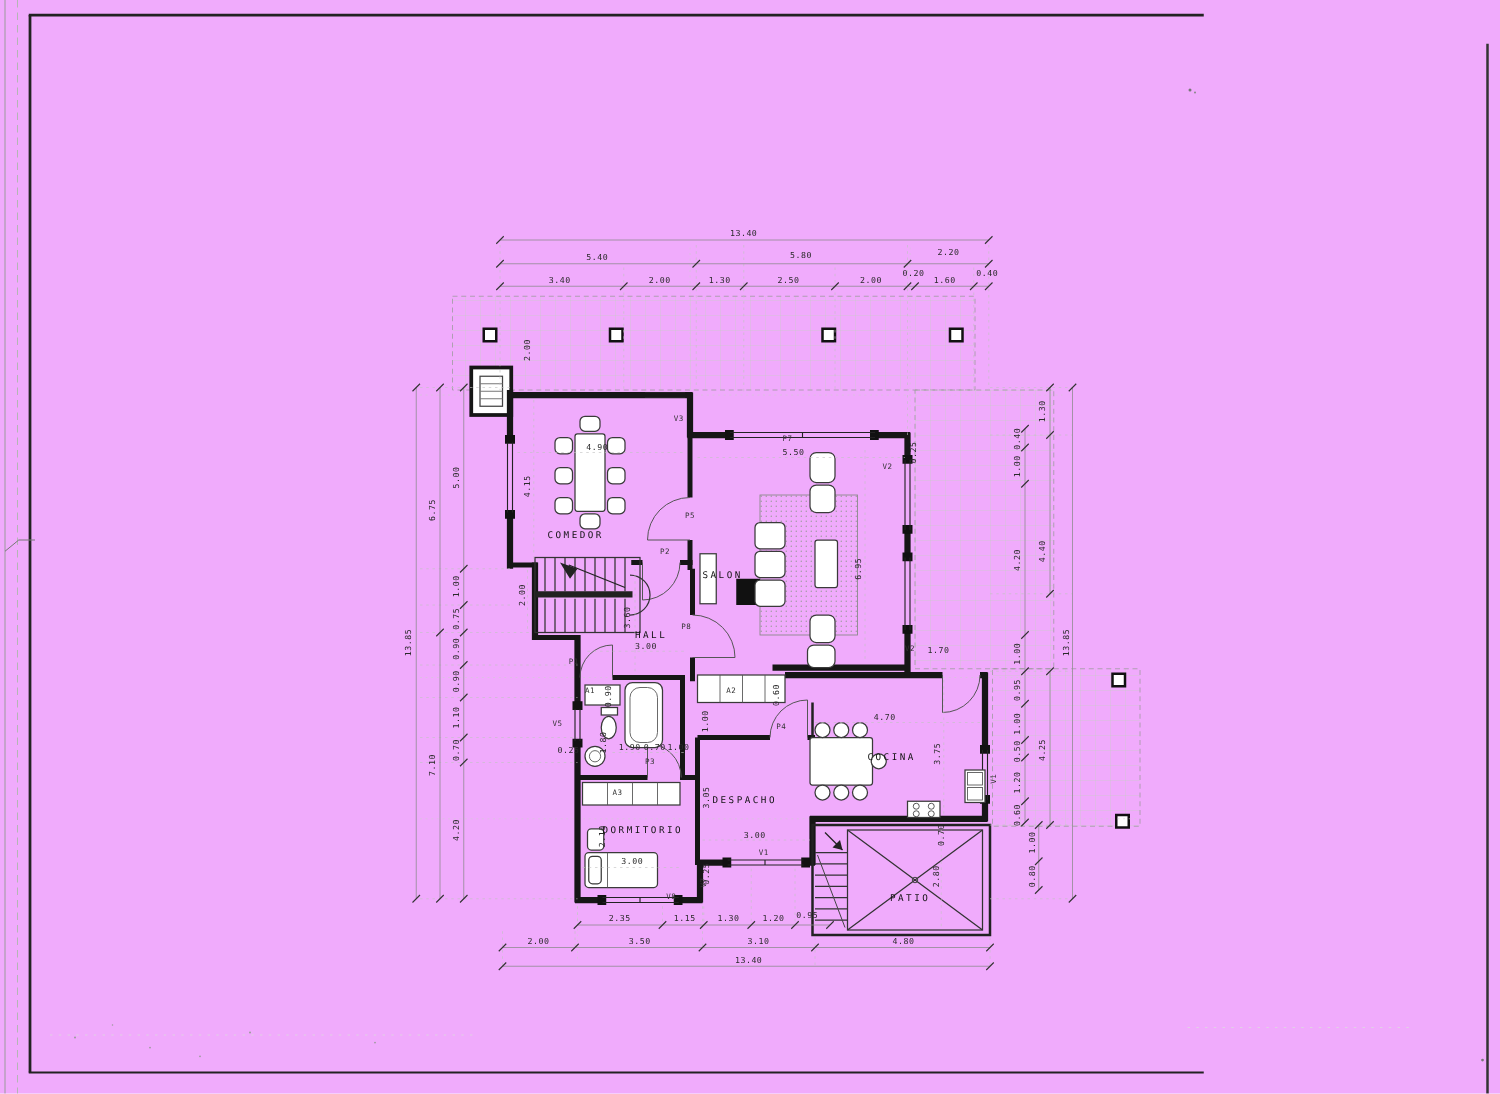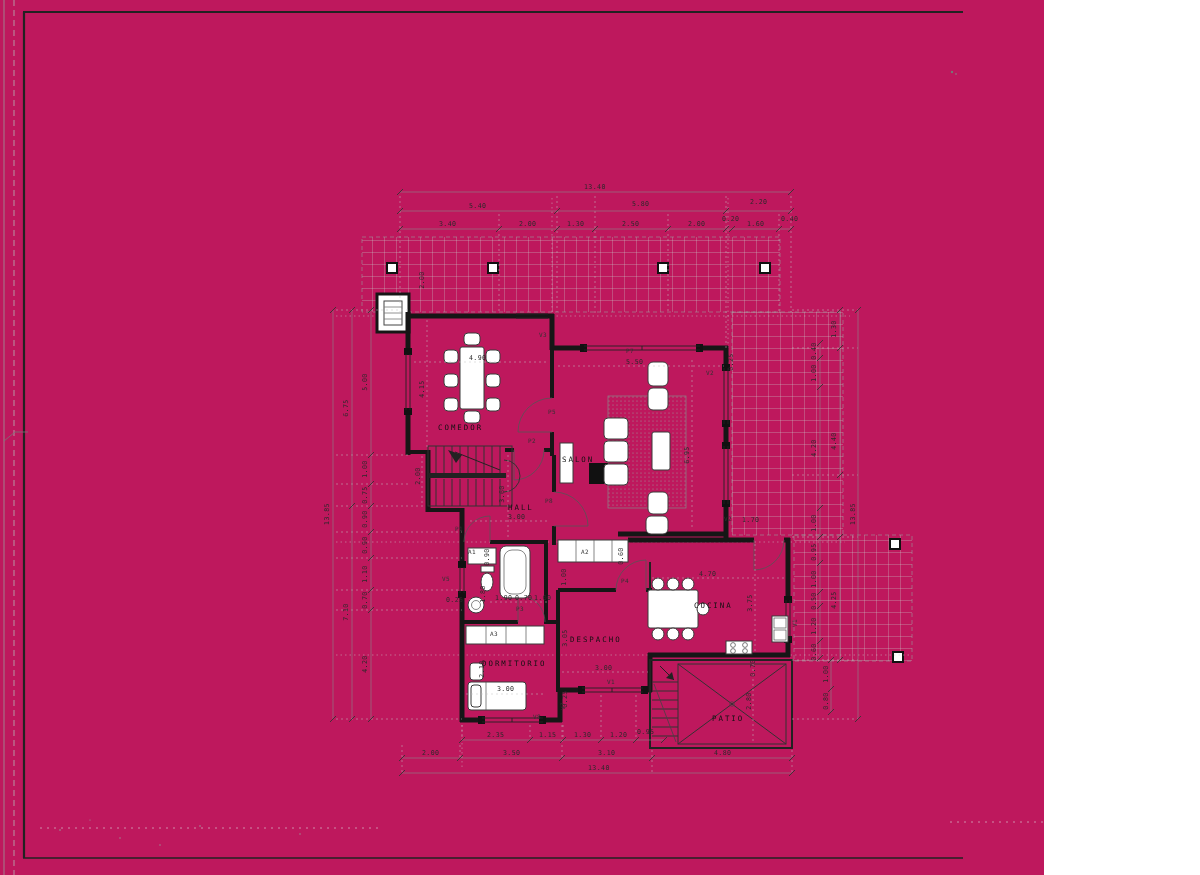--- a/index.html
+++ b/index.html
@@ -1,16 +1,16 @@
 <!DOCTYPE html>
 <html><head>
 <meta charset="utf-8">
 <style>
   html,body{margin:0;padding:0;background:#fff;}
-  .sheet{position:relative;width:1044px;height:875px;background:#be185d;overflow:hidden;
+  .sheet{position:relative;width:1200px;height:875px;background:#f0abfc;overflow:hidden;
          font-family:"DejaVu Sans Mono", monospace;text-align:right;}
   svg text{fill:#1d1d1d;}
   .dimtxt{font-size:6.6px;letter-spacing:.4px;fill:#2a2a2a;}
   .roomtxt{font-size:7.4px;letter-spacing:2px;fill:#111;}
   .optxt{font-size:6px;letter-spacing:.3px;fill:#333;}
   .dl{stroke:#8a8a8a;stroke-width:.6;fill:none;}
   .tk{stroke:#333;stroke-width:.9;fill:none;}
   .ext{stroke:#c2c2c2;stroke-width:.5;stroke-dasharray:2 3;fill:none;}
   .ctr{stroke:#cfcfcf;stroke-width:.45;stroke-dasharray:1.5 3;fill:none;}
   .w5{stroke:#161616;stroke-width:5;fill:none;}

